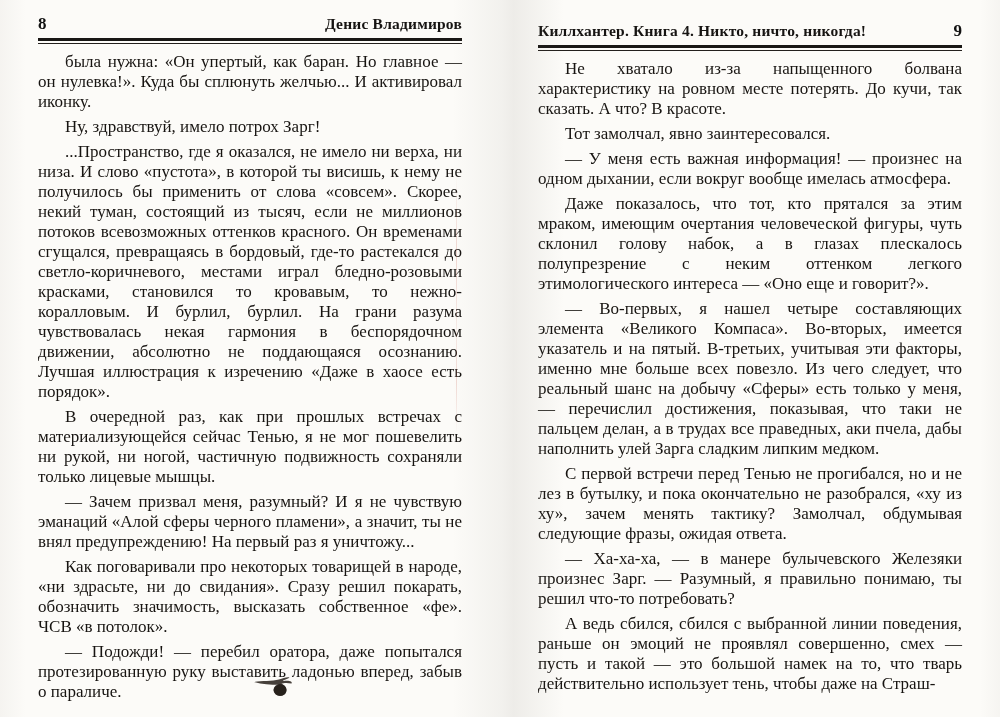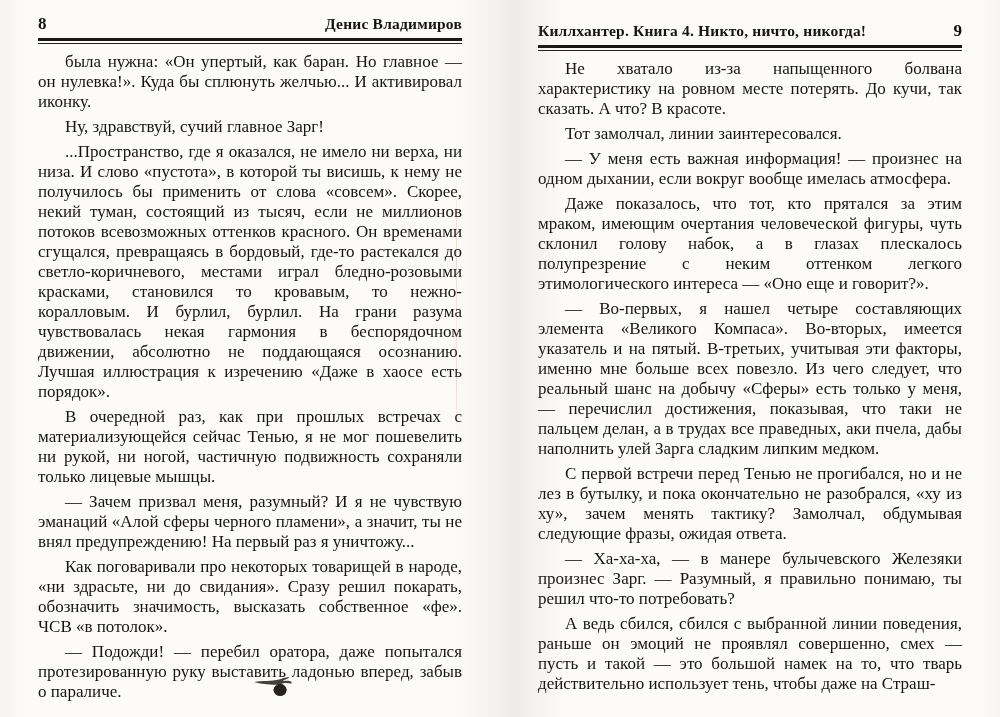--- a/index.html
+++ b/index.html
@@ -108,21 +108,21 @@
 <div class="spread">
 
   <section class="page left">
     <header>
       <span class="pagenum">8</span>
       <span class="runhead">Денис Владимиров</span>
     </header>
     <div class="rule"></div>
     <div class="body">
       <p>была нужна: «Он упертый, как баран. Но главное — он нулевка!». Куда бы сплюнуть желчью... И активировал иконку.</p>
-      <p>Ну, здравствуй, сучий главное Зарг!</p>
+      <p>Ну, здравствуй, имело потрох Зарг!</p>
       <p>...Пространство, где я оказался, не имело ни верха, ни низа. И слово «пустота», в которой ты висишь, к нему не получилось бы применить от слова «совсем». Скорее, некий туман, состоящий из тысяч, если не миллионов потоков всевозможных оттенков красного. Он временами сгущался, превращаясь в бордовый, где-то растекался до светло-коричневого, местами играл бледно-розовыми красками, становился то кровавым, то нежно-коралловым. И бурлил, бурлил. На грани разума чувствовалась некая гармония в беспорядочном движении, абсолютно не поддающаяся осознанию. Лучшая иллюстрация к изречению «Даже в хаосе есть порядок».</p>
       <p>В очередной раз, как при прошлых встречах с материализующейся сейчас Тенью, я не мог пошевелить ни рукой, ни ногой, частичную подвижность сохраняли только лицевые мышцы.</p>
       <p>— Зачем призвал меня, разумный? И я не чувствую эманаций «Алой сферы черного пламени», а значит, ты не внял предупреждению! На первый раз я уничтожу...</p>
       <p>Как поговаривали про некоторых товарищей в народе, «ни здрасьте, ни до свидания». Сразу решил покарать, обозначить значимость, высказать собственное «фе». ЧСВ «в потолок».</p>
       <p>— Подожди! — перебил оратора, даже попытался протезированную руку выставить ладонью вперед, забыв о параличе.</p>
     </div>
     <svg class="ink-smudge" viewBox="0 0 52 34" xmlns="http://www.w3.org/2000/svg">
       <path d="M2 13 C 10 11.5, 20 12.5, 27 10.5 C 31 9.5, 35 7.5, 37.5 8.5 C 35 10.5, 30 11, 31.5 12 C 37 11, 41 12.5, 39.5 14.5 C 35.5 13.8, 31.5 13.8, 29.5 14.8 C 33.5 16.5, 36 20.5, 33.5 24.5 C 30 28.5, 23.5 27, 22 22.5 C 21 19.5, 23.5 17, 26.5 15.8 C 19 15.8, 10 15.5, 2 13 Z" fill="#2c2520" opacity="0.88"></path>
       <ellipse cx="28" cy="21" rx="6.5" ry="6" fill="#241e19" opacity="0.9"></ellipse>
     </svg>
@@ -130,21 +130,21 @@
   </section>
 
   <section class="page right">
     <header>
       <span class="runhead">Киллхантер. Книга 4. Никто, ничто, никогда!</span>
       <span class="pagenum">9</span>
     </header>
     <div class="rule"></div>
     <div class="body">
       <p>Не хватало из-за напыщенного болвана характеристику на ровном месте потерять. До кучи, так сказать. А что? В красоте.</p>
-      <p>Тот замолчал, линии заинтересовался.</p>
+      <p>Тот замолчал, явно заинтересовался.</p>
       <p>— У меня есть важная информация! — произнес на одном дыхании, если вокруг вообще имелась атмосфера.</p>
       <p>Даже показалось, что тот, кто прятался за этим мраком, имеющим очертания человеческой фигуры, чуть склонил голову набок, а в глазах плескалось полупрезрение с неким оттенком легкого этимологического интереса — «Оно еще и говорит?».</p>
       <p>— Во-первых, я нашел четыре составляющих элемента «Великого Компаса». Во-вторых, имеется указатель и на пятый. В-третьих, учитывая эти факторы, именно мне больше всех повезло. Из чего следует, что реальный шанс на добычу «Сферы» есть только у меня, — перечислил достижения, показывая, что таки не пальцем делан, а в трудах все праведных, аки пчела, дабы наполнить улей Зарга сладким липким медком.</p>
       <p>С первой встречи перед Тенью не прогибался, но и не лез в бутылку, и пока окончательно не разобрался, «ху из ху», зачем менять тактику? Замолчал, обдумывая следующие фразы, ожидая ответа.</p>
       <p>— Ха-ха-ха, — в манере булычевского Железяки произнес Зарг. — Разумный, я правильно понимаю, ты решил что-то потребовать?</p>
       <p>А ведь сбился, сбился с выбранной линии поведения, раньше он эмоций не проявлял совершенно, смех — пусть и такой — это большой намек на то, что тварь действительно использует тень, чтобы даже на Страш-</p>
     </div>
   </section>
 
   <div class="gutter-shadow"></div>

